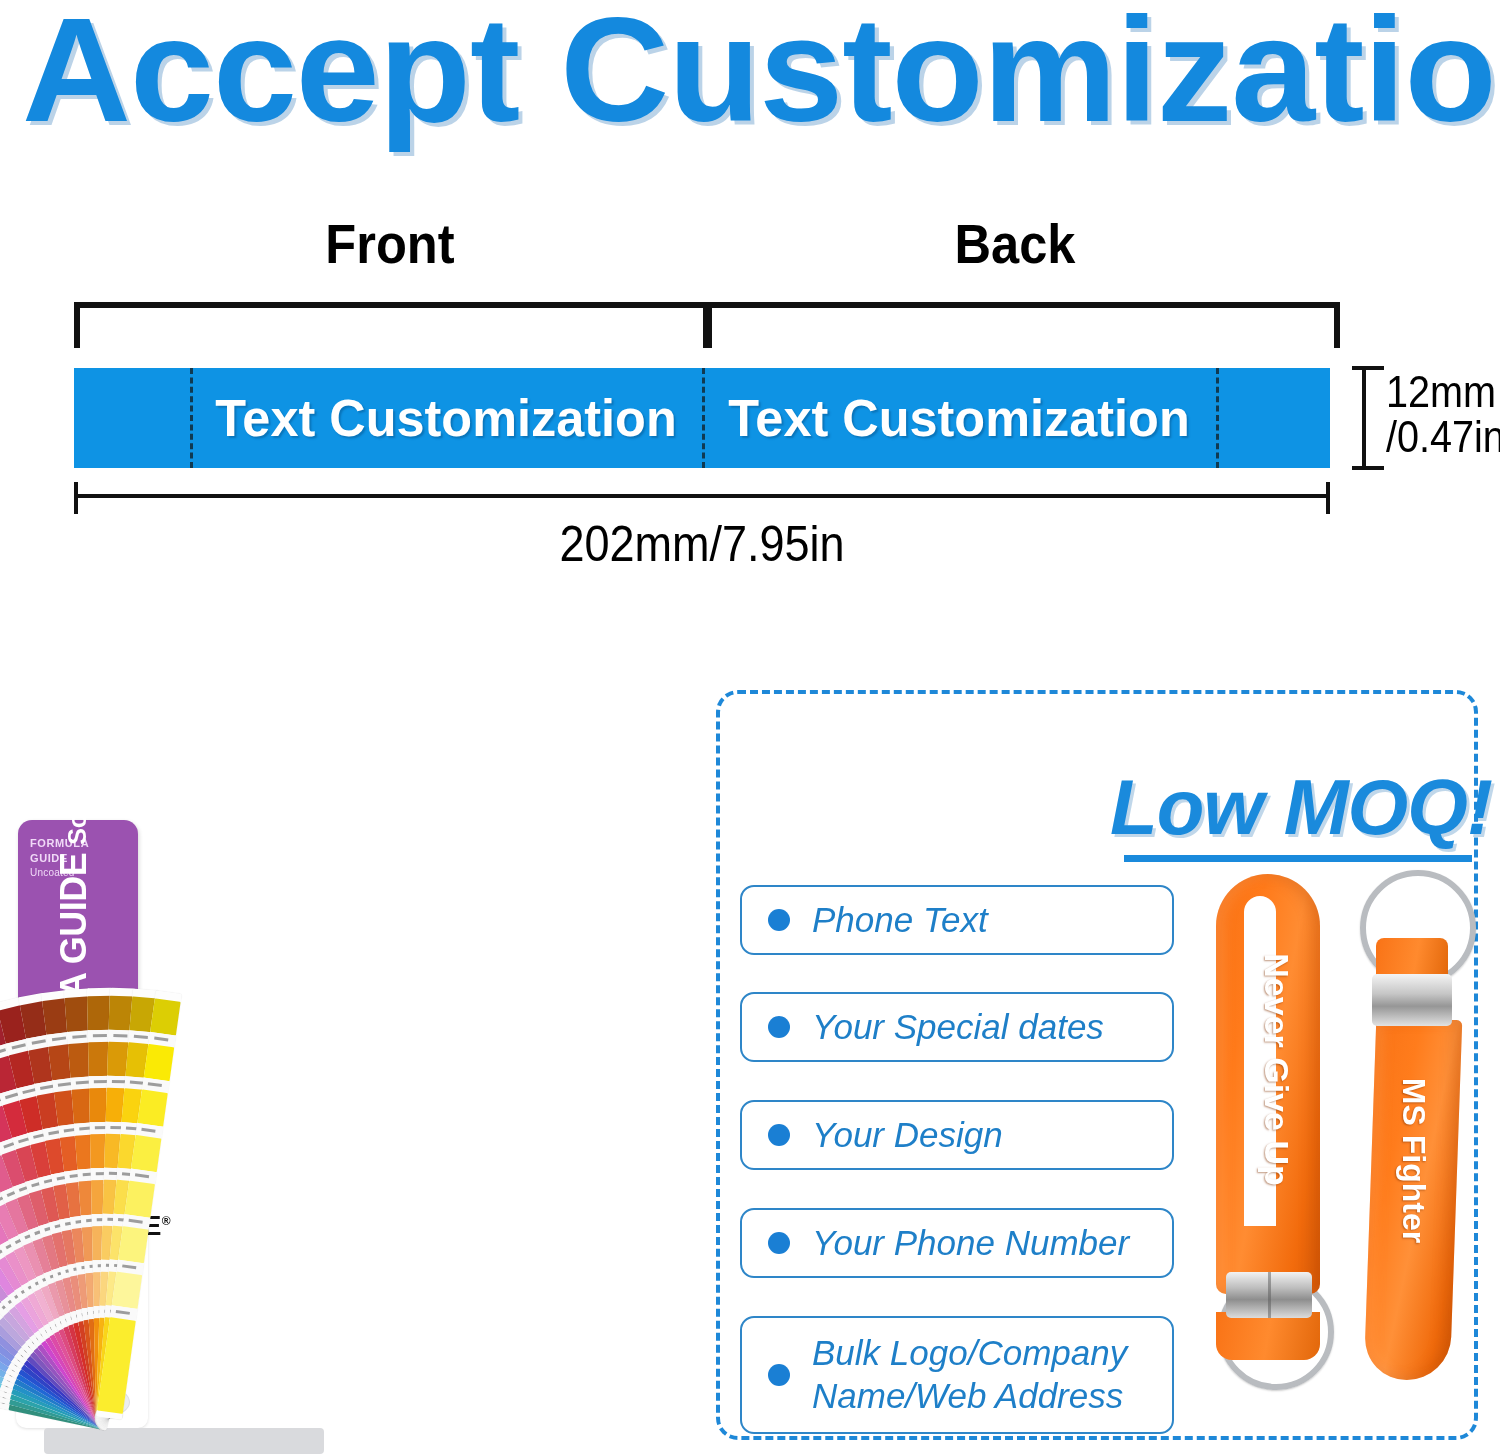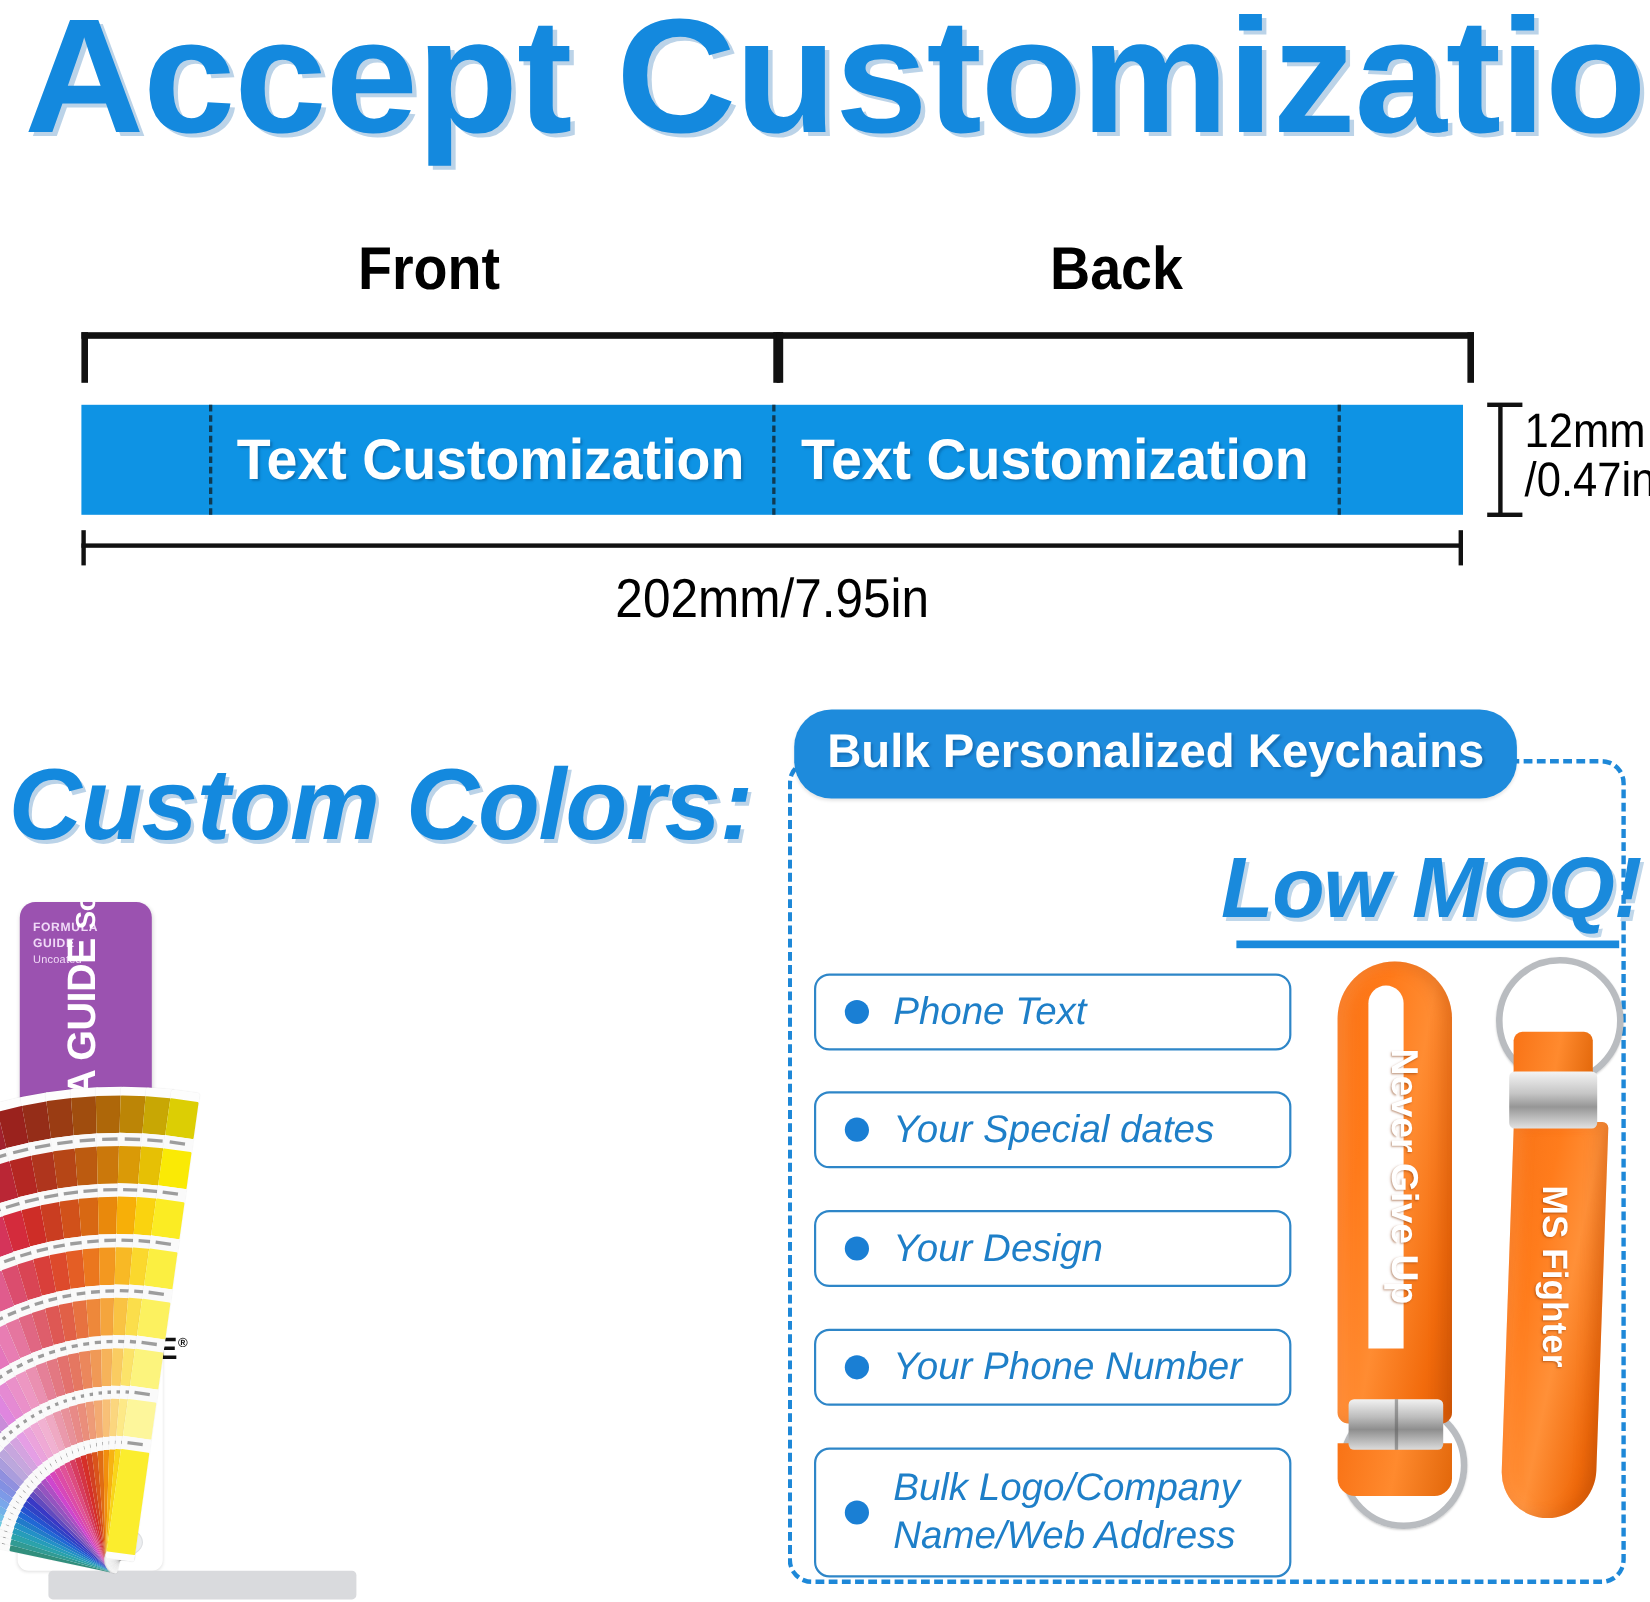--- a/index.html
+++ b/index.html
@@ -313,21 +313,20 @@
       <div>/0.47in</div>
     </div>
 
     <div id="hdim">
       <div class="cap l"></div>
       <div class="cap r"></div>
     </div>
     <div id="hdim-label">202mm/7.95in</div>
   </div>
 
-  <div id="custom-colors-heading">Custom Colors:</div>
 
   <div id="fan">
     <div class="base"></div>
     <div id="fan-leaves">
         <div class="fan-leaf" style="transform: rotate(-78deg); z-index: 10;">
           <div class="paper"></div>
           <div class="swatch" style="top: 284px; height: 34px; background: rgb(104, 202, 182);"></div>
           <div class="band" style="top: 318px;"></div>
           <div class="tick" style="top: 322px;"></div>
           <div class="swatch" style="top: 330px; height: 94px; background: rgb(50, 143, 125);"></div>
@@ -771,21 +770,20 @@
         <span class="big">FORMULA GUIDE</span><span class="small">Solid Uncoated</span>
       </div>
     </div>
     <div id="fan-brand"><span>PANTONE</span><sup>®</sup></div>
     <div id="fan-tagline">Ink colors and formulas for packaging, print, and graphics</div>
     <div id="fan-knob"></div>
   </div>
 
   <div id="dash-panel"></div>
 
-  <div id="bulk-pill">Bulk Personalized Keychains</div>
 
   <div id="low-moq">Low MOQ!</div>
   <div id="low-moq-underline"></div>
 
   <div class="feature" id="feature-0">
     <span class="dot"></span>
     <span class="ftext">Phone Text</span>
   </div>
   <div class="feature" id="feature-1">
     <span class="dot"></span>

